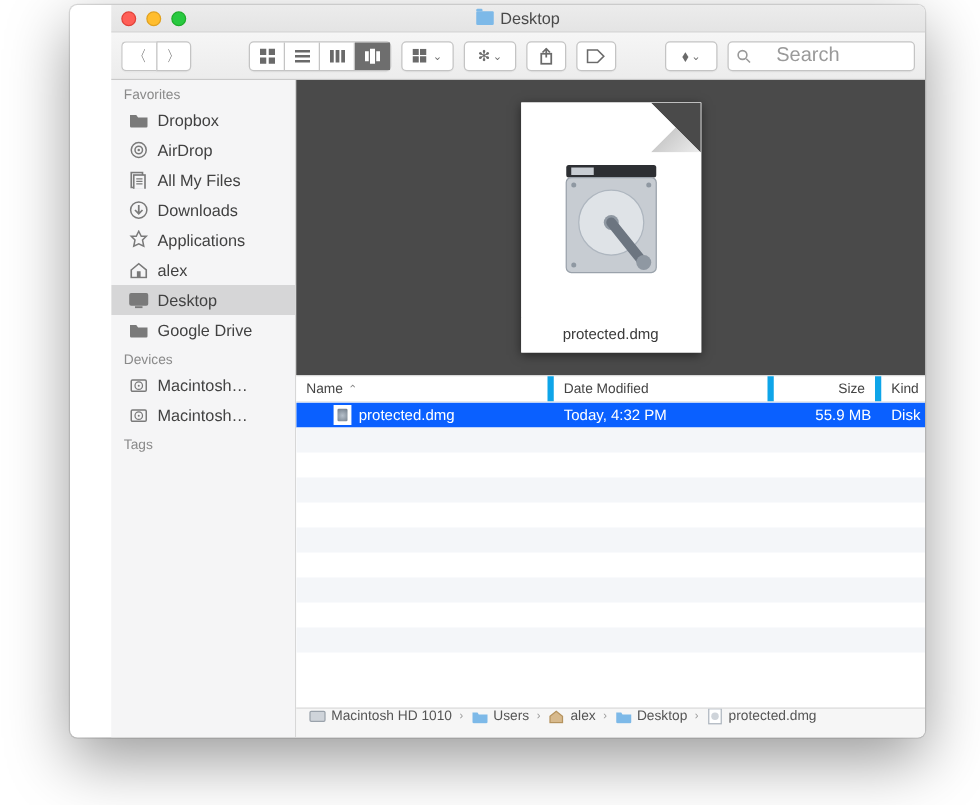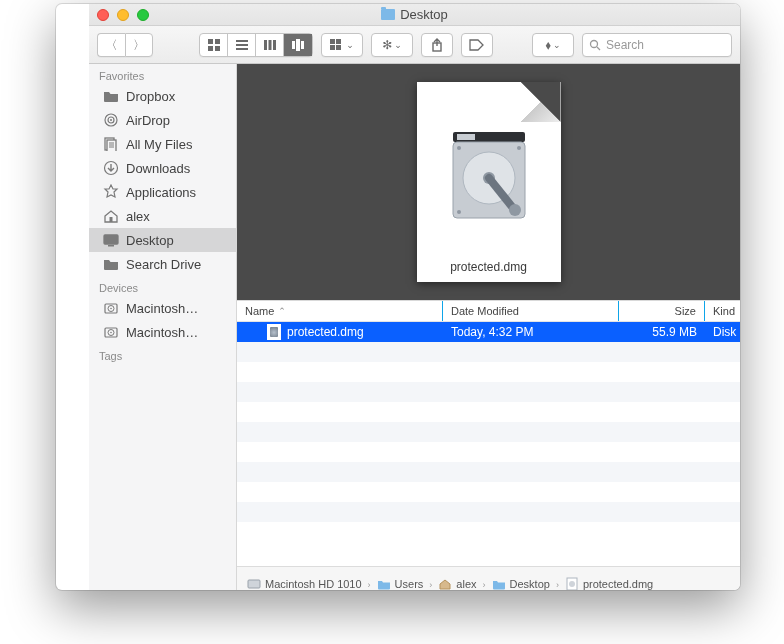--- a/index.html
+++ b/index.html
@@ -30,21 +30,21 @@
 .navgroup .tbtn:first-child{border-radius:4px 0 0 4px;border-right:none;}
 .navgroup .tbtn:last-child{border-radius:0 4px 4px 0;}
 .tseg{padding:0;}
 .tseg .seg{width:28px;height:100%;display:flex;align-items:center;justify-content:center;border-right:1px solid #c4c4c4;}
 .tseg .seg:last-child{border-right:none;}
 .seg.active{background:#6e6e6e;}
 .seg.active svg, .seg.active .glyph{filter:brightness(3);}
 .tbtn{width:32px;justify-content:center;}
 .tbtn.wide{width:42px;gap:2px;}
 .flexsp{flex:1;}
-.search{flex:0 0 150px;padding:0 6px;gap:5px;color:#9a9a9a;font-size:12px;}
+.search{flex:0 0 150px;padding:0 6px;gap:20px;color:#9a9a9a;font-size:16px;}
 .glyph{font-size:12px;color:#6a6a6a;line-height:1;}
 .chev{font-size:9px;color:#6a6a6a;}
 
 
 .body{flex:1;display:flex;min-height:0;}
 .sidebar{width:148px;background:#f5f5f6;border-right:1px solid #d7d7d7;overflow:hidden;font-size:13px;color:#424242;}
 .sb-section{padding:6px 0 2px 10px;font-size:11px;color:#8a8a8a;font-weight:500;}
 .sb-item{height:24px;display:flex;align-items:center;gap:7px;padding:0 6px 0 14px;cursor:default;white-space:nowrap;overflow:hidden;text-overflow:ellipsis;}
 .sb-item.selected{background:#d6d6d7;}
 .sb-icon{width:16px;height:16px;flex:0 0 16px;display:flex;align-items:center;justify-content:center;color:#7a7a7a;}
@@ -54,21 +54,21 @@
 .preview{height:236px;background:#4a4a4a;display:flex;align-items:center;justify-content:center;}
 .doc{width:144px;background:#fff;display:flex;flex-direction:column;align-items:center;box-shadow:0 2px 8px rgba(0,0,0,.5);}
 .doc-page{width:144px;height:172px;position:relative;background:#fff;}
 .fold{position:absolute;top:0;right:0;width:40px;height:40px;background:linear-gradient(135deg,#fff 0%,#fff 49%,#ccc 50%,#eee 100%);clip-path:polygon(0 0,100% 100%,0 100%);} 
 .fold-cut{position:absolute;top:0;right:0;width:40px;height:40px;background:#4a4a4a;clip-path:polygon(100% 0,100% 100%,0 0);}
 .hdd{position:absolute;left:50%;top:56%;transform:translate(-50%,-50%);width:84px;height:100px;}
 .doc-label{font-size:12px;color:#3a3a3a;text-align:center;padding:6px 4px 8px;width:100%;background:#fff;}
 
 
 .listhdr{height:22px;background:#fff;border-top:1px solid #d9d9d9;border-bottom:1px solid #e4e4e4;display:flex;font-size:11px;color:#444;}
-.col{display:flex;align-items:center;padding:0 8px;border-right:1px solid #0ea5e9;}
+.col{display:flex;align-items:center;padding:0 8px;border-right:5px solid #0ea5e9;}
 .col:last-child{border-right:none;}
 .c-name{flex:0 0 206px;gap:4px;}
 .c-date{flex:0 0 176px;}
 .c-size{flex:0 0 86px;justify-content:flex-end;}
 .c-kind{flex:1;}
 .sort-caret{font-size:9px;color:#888;}
 
 
 .list{flex:1;overflow:hidden;background:#fff;}
 .row{height:20px;display:flex;font-size:12px;align-items:center;}
@@ -77,21 +77,21 @@
 .row .cell{padding:0 8px;display:flex;align-items:center;gap:6px;overflow:hidden;white-space:nowrap;}
 .cell.name{flex:0 0 206px;padding-left:30px;}
 .cell.date{flex:0 0 176px;}
 .cell.size{flex:0 0 86px;justify-content:flex-end;}
 .cell.kind{flex:1;}
 .row .mini-doc{width:14px;height:16px;background:#fff;border:1px solid rgba(255,255,255,.9);position:relative;}
 .row.selected .mini-doc{border-color:rgba(255,255,255,.9);}
 .row .mini-doc::after{content:"";position:absolute;inset:2px;background:radial-gradient(circle at 50% 55%,#b6c0cb 0,#8b96a2 60%,#6d7884 100%);border-radius:1px;}
 
 
-.pathbar{height:24px;border-top:1px solid #dcdcdc;background:#f6f6f6;display:flex;align-items:flex-end;gap:6px;padding:0 10px;font-size:11px;color:#555;overflow:hidden;white-space:nowrap;}
+.pathbar{height:24px;border-top:1px solid #dcdcdc;background:#f6f6f6;display:flex;align-items:flex-start;gap:6px;padding:0 10px;font-size:11px;color:#555;overflow:hidden;white-space:nowrap;}
 .pathbar .sep{color:#9a9a9a;font-size:9px;}
 .pathbar .pi{display:flex;align-items:center;gap:4px;}
 .pico{width:14px;height:12px;display:flex;align-items:center;justify-content:center;}
 
 
 svg{display:block;}
 </style>
 </head>
 <body>
 
@@ -257,21 +257,21 @@
             </svg>
           </span>
           <span>Desktop</span>
         </div>
         <div class="sb-item">
           <span class="sb-icon">
             <svg width="16" height="14">
               <path d="M1 3h5l1.5 2H15v7a1 1 0 0 1-1 1H2a1 1 0 0 1-1-1z" fill="#7a7a7a"></path>
             </svg>
           </span>
-          <span>Search Drive</span>
+          <span>Google Drive</span>
         </div>
         <div class="sb-section">Devices</div>
         <div class="sb-item">
           <span class="sb-icon">
             <svg width="16" height="14">
               <rect x="2" y="3" width="12" height="9" rx="1" fill="none" stroke="#7a7a7a" stroke-width="1.2"></rect>
               <circle cx="8" cy="7.5" r="3" fill="none" stroke="#7a7a7a"></circle>
               <circle cx="8" cy="7.5" r="0.8" fill="#7a7a7a"></circle>
             </svg>
           </span>

